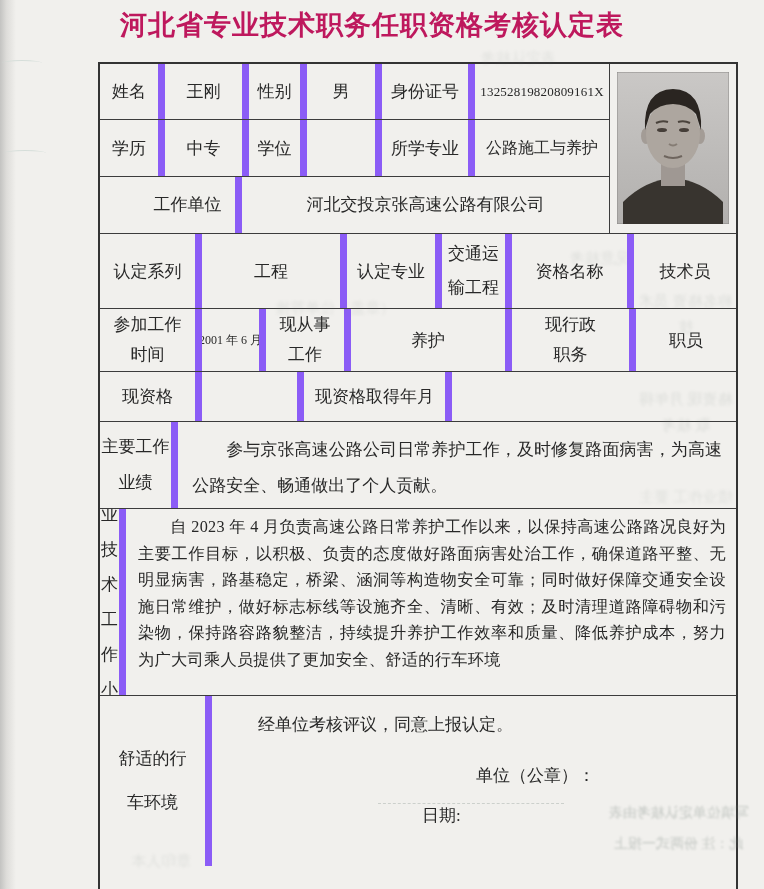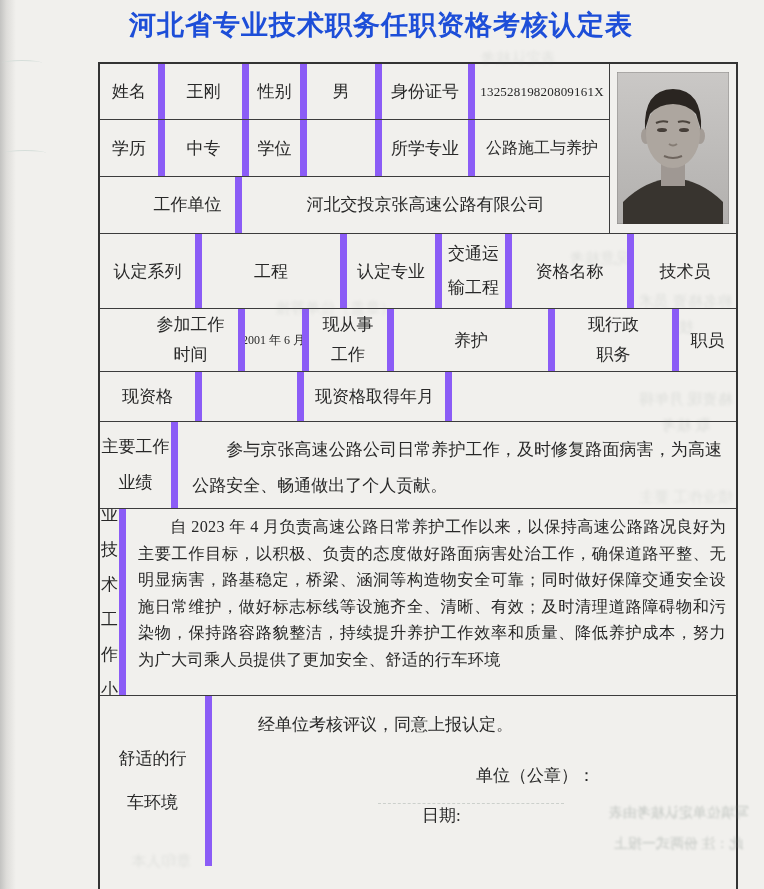--- a/index.html
+++ b/index.html
@@ -13,22 +13,22 @@
   
   .paper-edge {
     position:absolute; left:0; top:0; bottom:0; width:16px;
     background:linear-gradient(90deg,#c3c3c1 0,#dddcd9 40%,rgba(241,240,237,0) 100%);
   }
   .scratch { position:absolute; border-top:1px solid #cfdad5; opacity:.8; border-radius:50%; }
   .scratch.s1 { left:2px; top:60px;  width:40px; height:6px; }
   .scratch.s2 { left:4px; top:150px; width:42px; height:6px; }
 
   .page-title {
-    position:absolute; top:7px; left:9px; width:744px; text-align:center;
-    font-size:27px; font-weight:bold; letter-spacing:1px; color:#1d4ed8;
+    position:absolute; top:7px; left:0; width:744px; text-align:center;
+    font-size:27px; font-weight:bold; letter-spacing:1px; color:#be185d;
   }
 
   .ft {
     position:absolute; left:98px; top:62px; width:640px; height:850px;
     border:2px solid #333; border-bottom:none;
   }
   .row { display:flex; border-bottom:1px solid #3c3c3c; }
   .cell {
     border-right:7px solid #8b5cf6;
     display:flex; align-items:center; justify-content:center;
@@ -37,21 +37,21 @@
   .cell:last-child { border-right:none; }
   .grow { flex:1 1 auto; }
 
   .top-section { display:flex; height:170px; border-bottom:1px solid #3c3c3c; }
   .tl { width:509px; display:flex; flex-direction:column; }
   .tl .row { height:57px; }
   .tl .row:last-child { flex:1 1 auto; border-bottom:none;margin-left:40px; }
   .photo-cell { flex:1 1 auto; border-left:1px solid #3c3c3c; }
   .photo { width:112px; height:152px; margin:8px auto 0; display:block; }
 
-  .r4 { height:58px; } .r5 { height:75px; } .r6 { height:63px;padding-left:43px; }
+  .r4 { height:58px; } .r5 { height:75px; } .r6 { height:63px; }
   .r7 { height:50px; } .r8 { height:87px; } .r9 { height:187px; }
   .r10 { height:170px; border-bottom:none; }
 
   .w65{width:65px;} .w84{width:84px;} .w58{width:58px;} .w75{width:75px;}
   .w93{width:93px;} .w102{width:102px;} .w145{width:145px;} .w95{width:95px;}
   .w70{width:70px;} .w122{width:122px;} .w64{width:64px;} .w85{width:85px;}
   .w161{width:161px;} .w124{width:124px;} .w148{width:148px;} .w112{width:112px;}
 
   .idnum { font-size:13px; letter-spacing:.2px; }
   .smalldate { font-size:12px; white-space:nowrap; }

